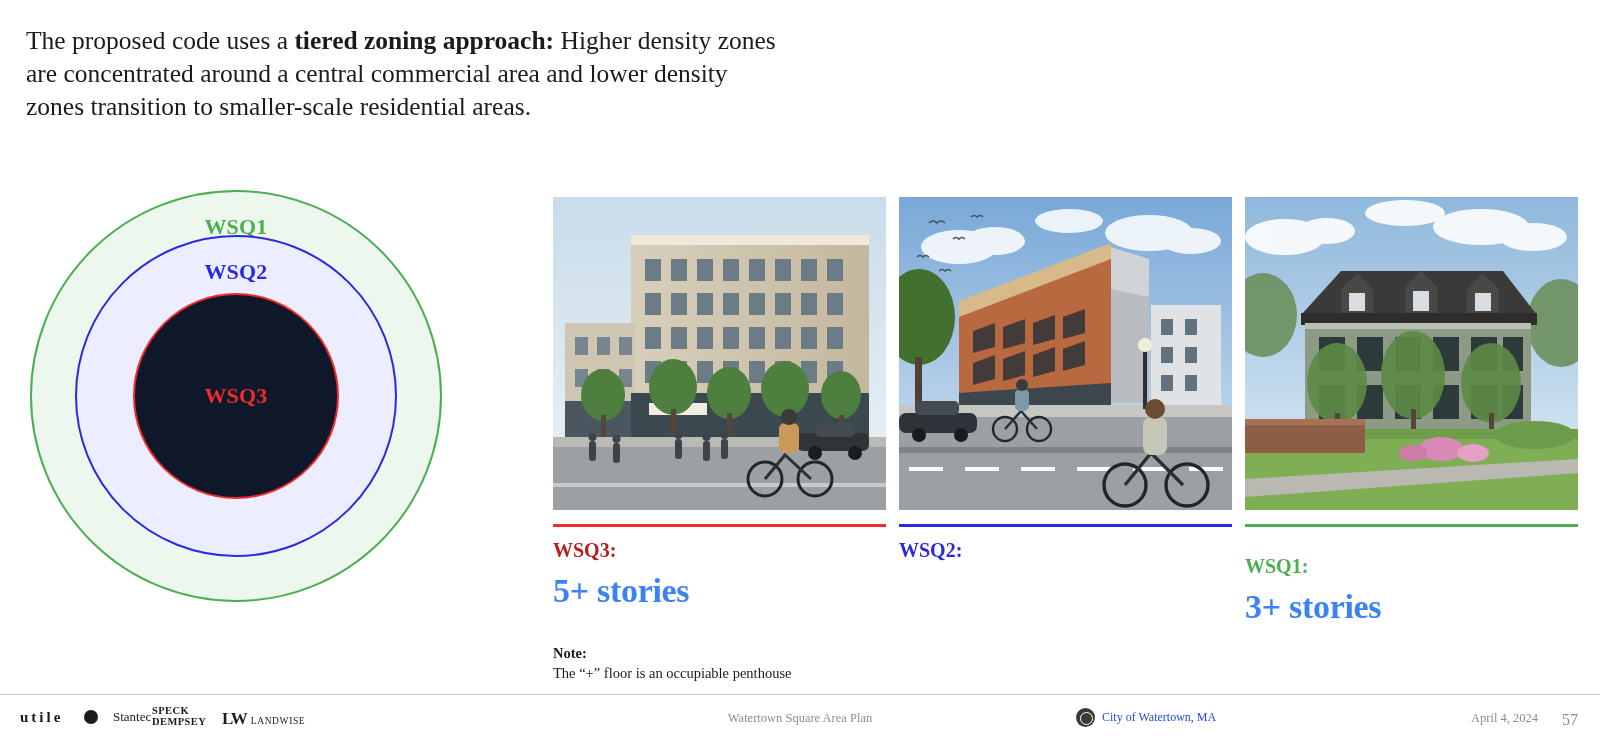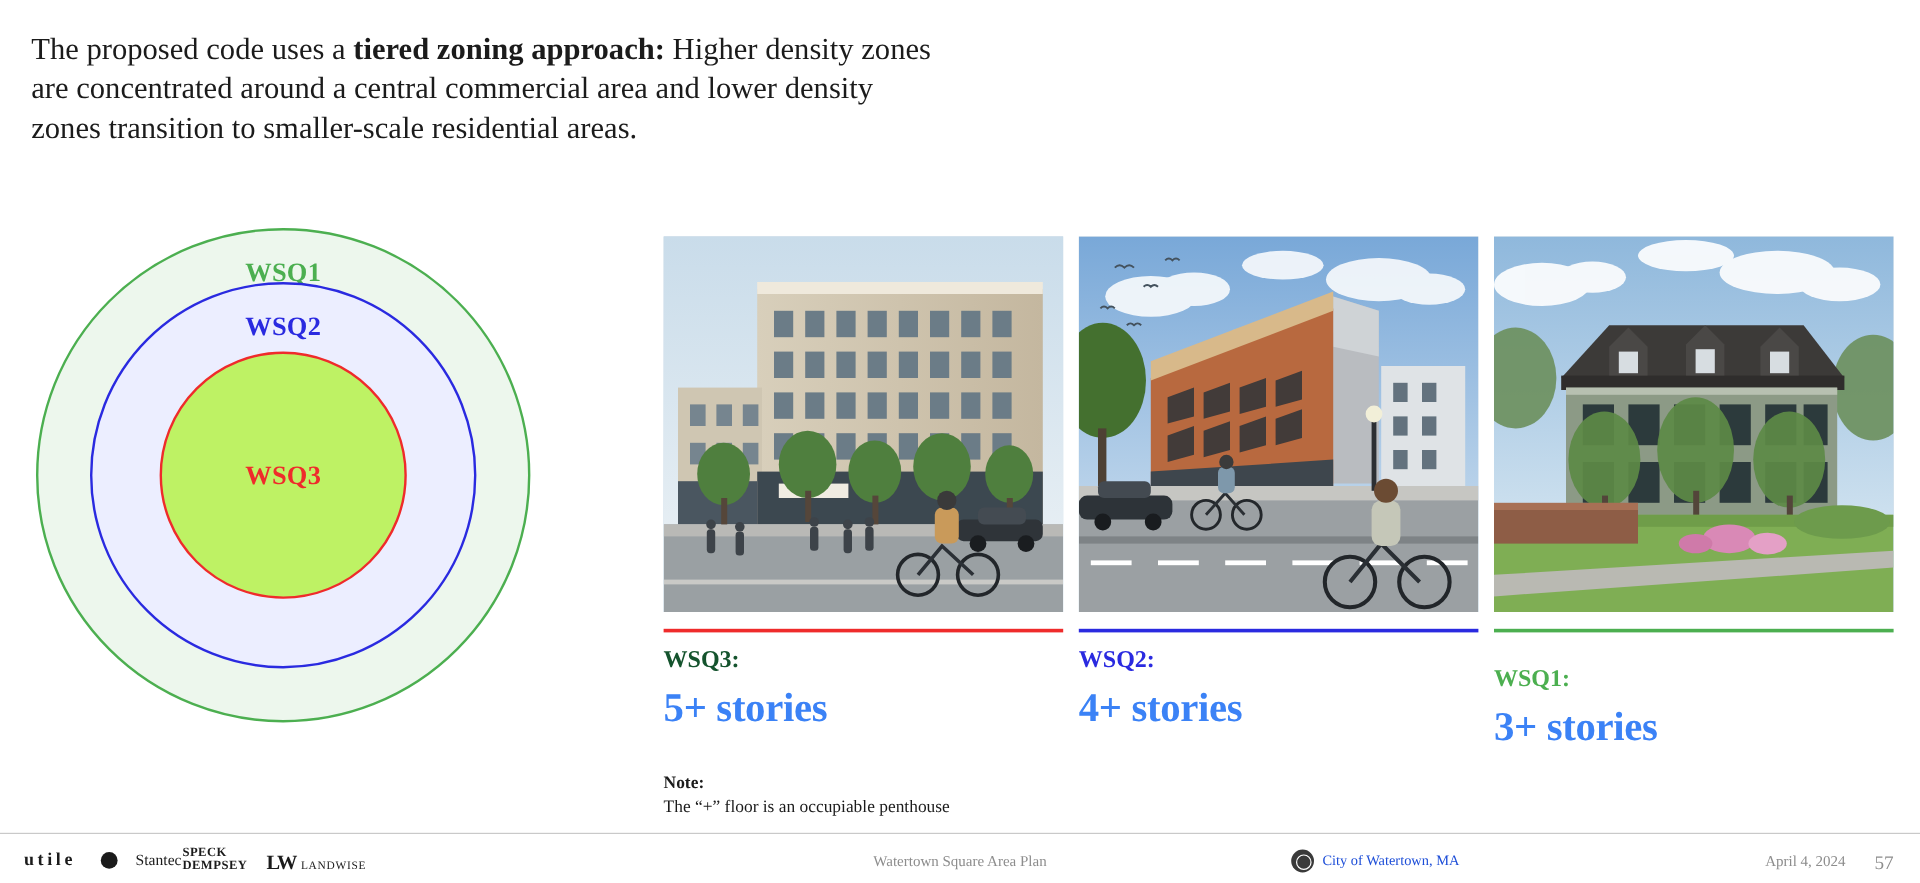--- a/index.html
+++ b/index.html
@@ -41,21 +41,21 @@
   .ring-mid {
     left: 55px; top: 45px;
     width: 322px; height: 322px;
     border: 2.5px solid #2a2ae0;
     background: #eceeff;
   }
   .ring-inner {
     left: 113px; top: 103px;
     width: 206px; height: 206px;
     border: 2.5px solid #ef2b2b;
-    background: #bef264;
+    background: #0f172a;
     text-align: center;
   }
   .ring-label {
     font-weight: 700;
     font-size: 22px;
     letter-spacing: 0.2px;
   }
   .ring-outer .ring-label { margin-top: 22px; color: #4caf50; }
   .ring-mid .ring-label { margin-top: 22px; color: #2a2ae0; }
   .ring-inner .ring-label { margin-top: 88px; color: #ef2b2b; }
@@ -78,21 +78,21 @@
   .rule { height: 3px; width: 333px; margin-top: 14px; }
   .rule-red { background: #ef2b2b; }
   .rule-blue { background: #2a2ae0; }
   .rule-green { background: #4caf50; }
 
   .card-tag {
     margin-top: 12px;
     font-size: 20px;
     font-weight: 700;
   }
-  .tag-red { color: #14532d; }
+  .tag-red { color: #b91c1c; }
   .tag-blue { color: #2a2ae0; }
   .tag-green { color: #4caf50; margin-top: 28px; }
 
   .card-title {
     margin-top: 10px;
     font-size: 34px;
     font-weight: 700;
     color: #3b82f6;
     letter-spacing: -0.3px;
   }
@@ -400,21 +400,20 @@
             <circle cx="226" cy="288" r="21" fill="none" stroke="#22262a" stroke-width="3.4"></circle>
             <circle cx="288" cy="288" r="21" fill="none" stroke="#22262a" stroke-width="3.4"></circle>
             <path d="M226 288 L252 256 L284 288" fill="none" stroke="#2a2f34" stroke-width="3.4"></path>
             <rect x="244" y="220" width="24" height="38" rx="8" fill="#c5c7b8"></rect>
             <circle cx="256" cy="212" r="10" fill="#6b4b33"></circle>
           </g>
         </svg>
       </div>
       <div class="rule rule-blue"></div>
       <div class="card-tag tag-blue">WSQ2:</div>
-      <div class="card-title">4+ stories</div>
     </div>
 
     <div class="card card-3">
       <div class="photo">
         <svg viewBox="0 0 333 313" preserveAspectRatio="none" aria-hidden="true">
           <defs>
             <linearGradient id="sky3" x1="0" y1="0" x2="0" y2="1">
               <stop offset="0%" stop-color="#8fb8dc"></stop>
                 <stop offset="100%" stop-color="#e2eef5"></stop>
             </linearGradient>

